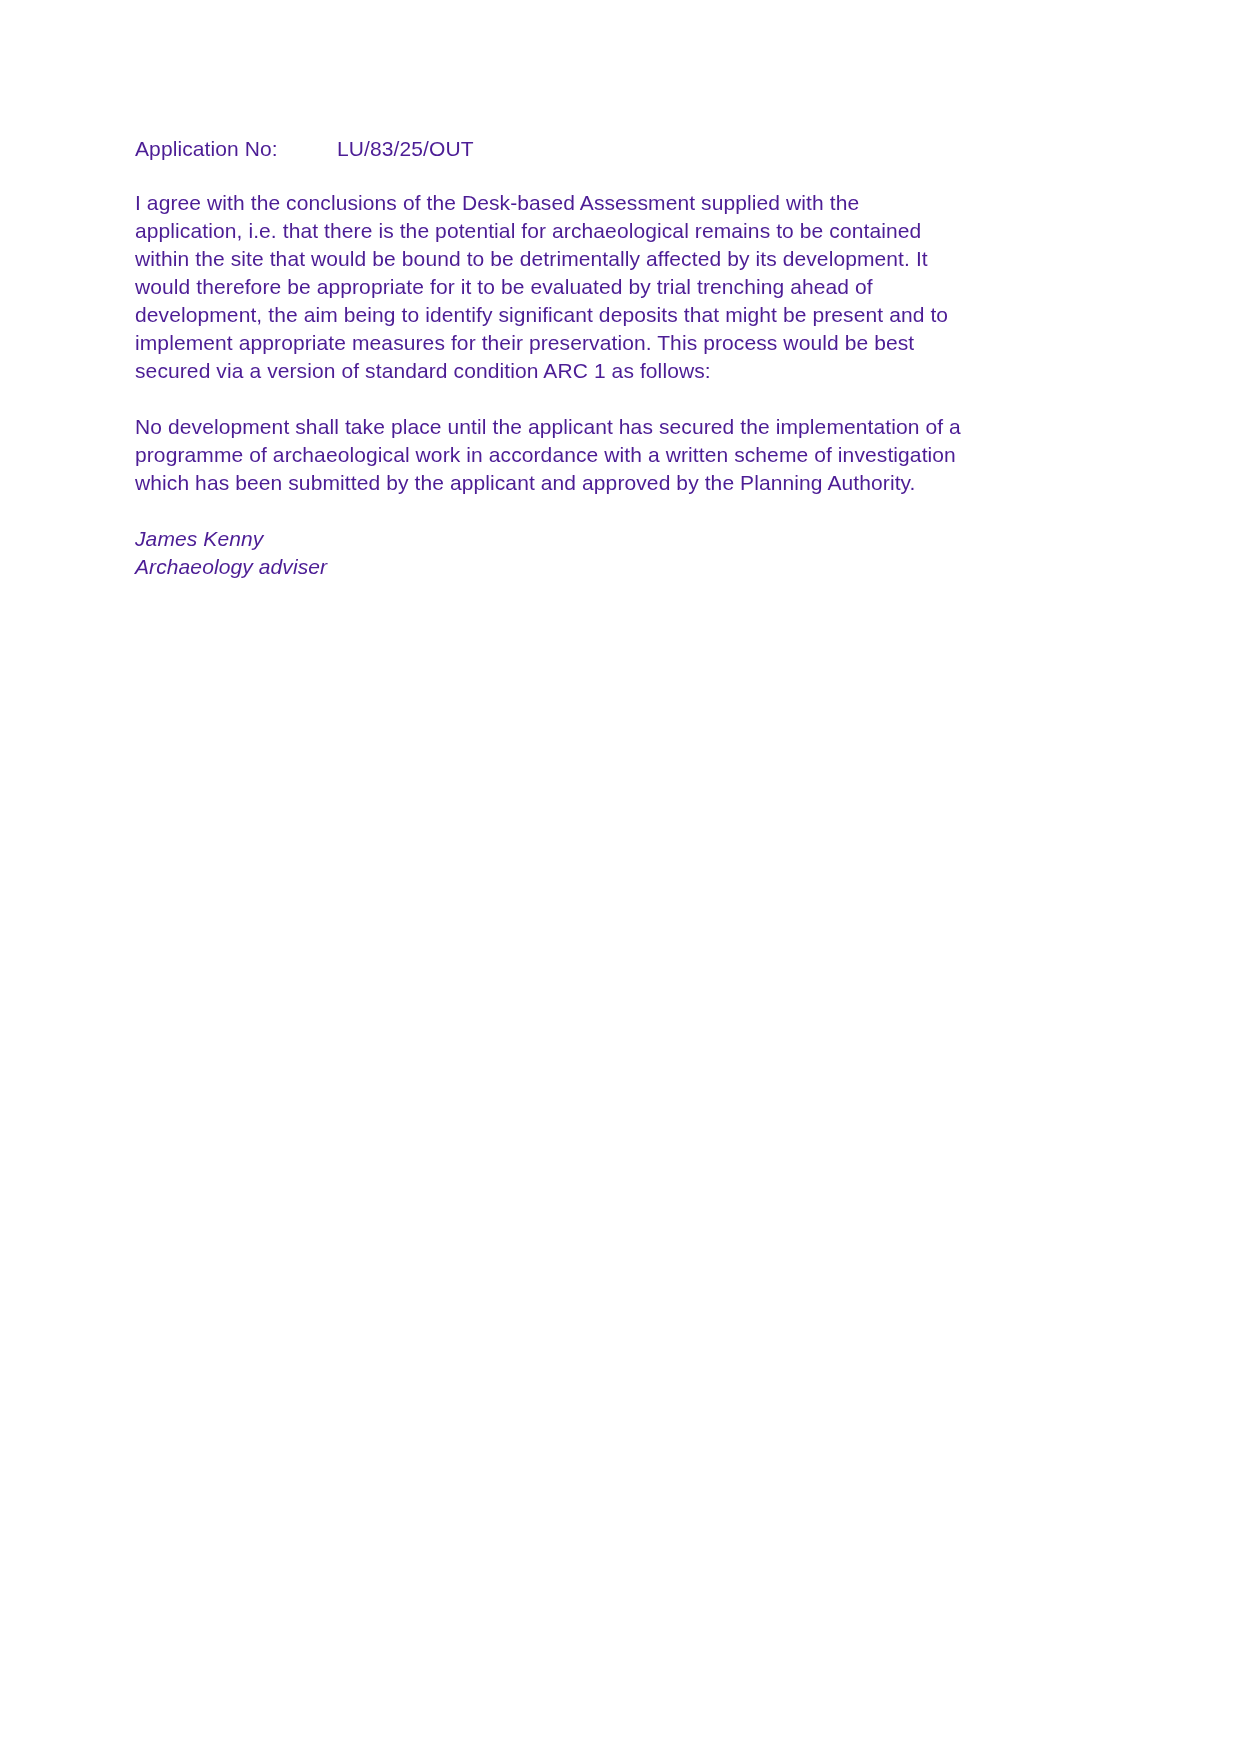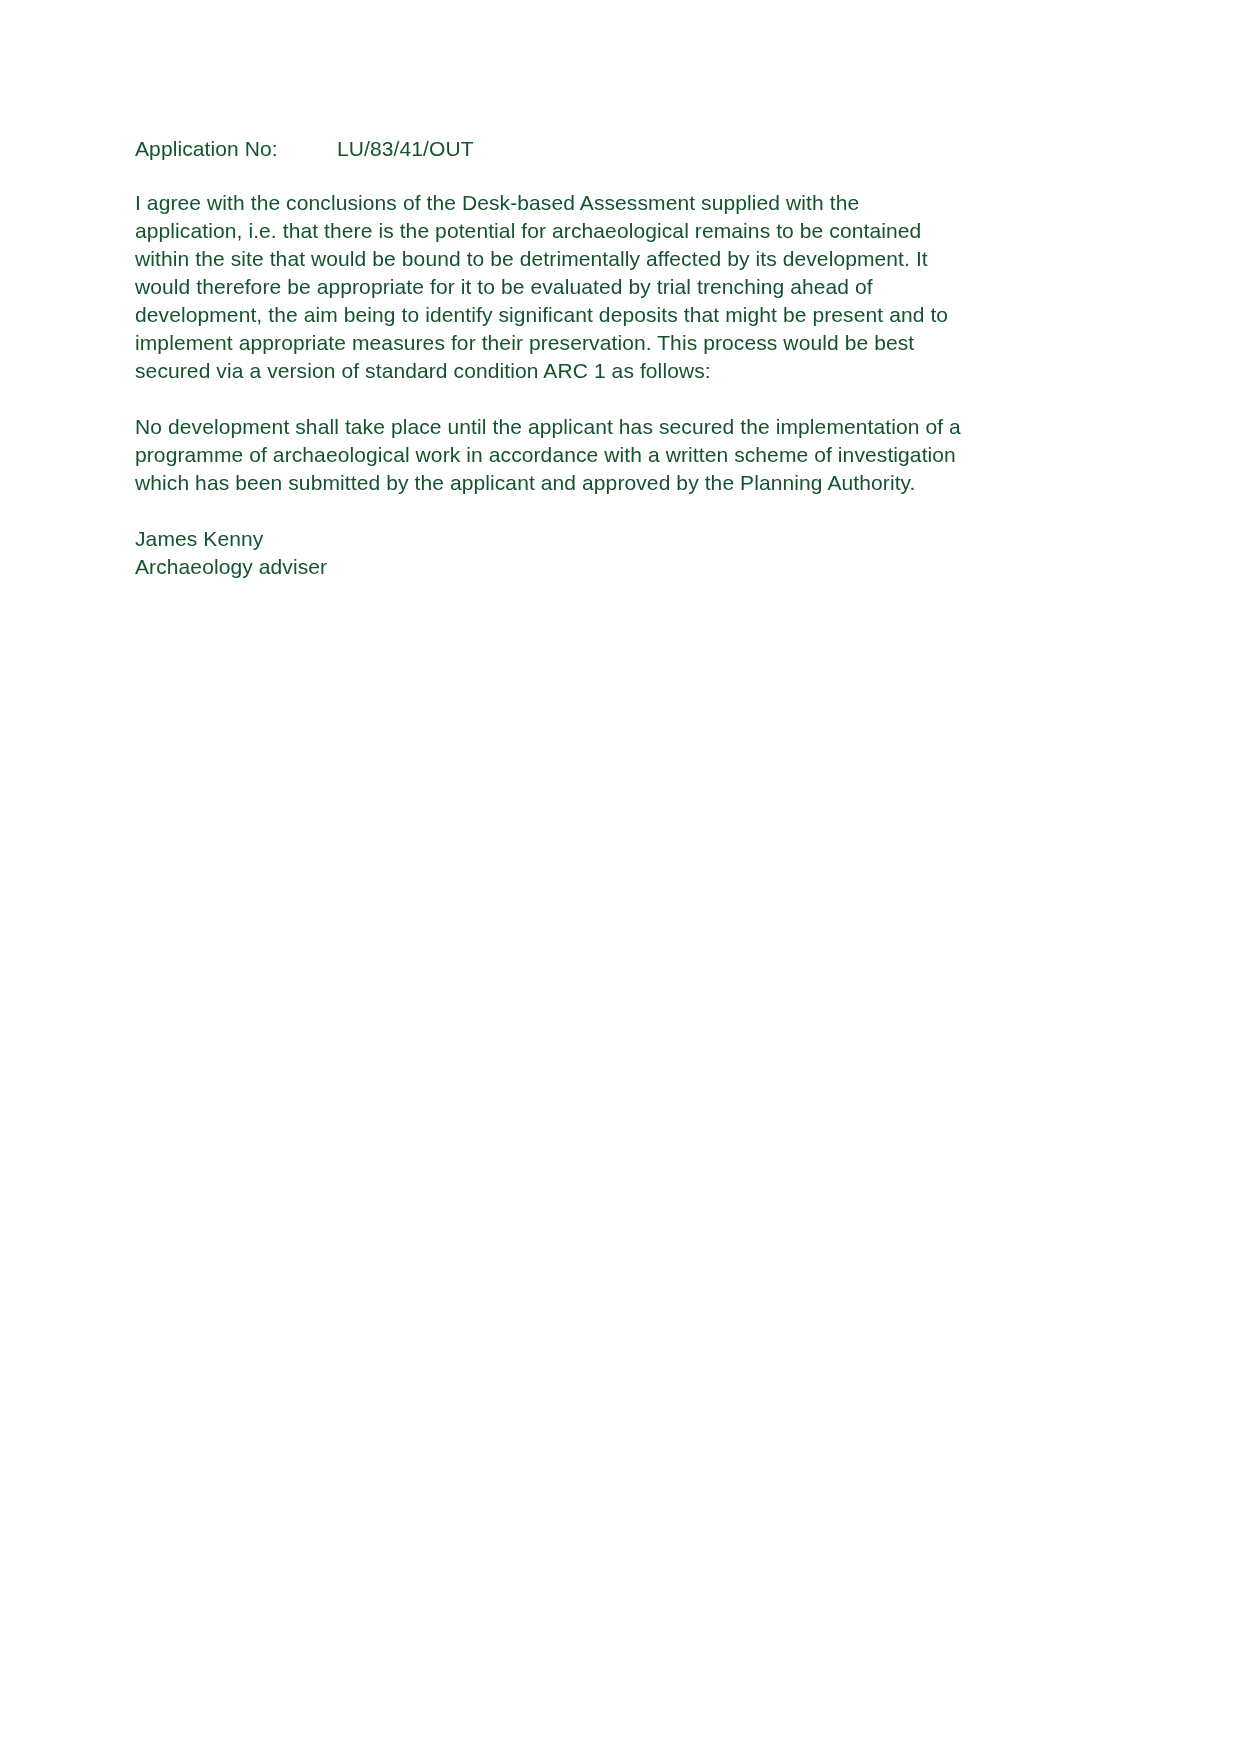--- a/index.html
+++ b/index.html
@@ -13,51 +13,52 @@
     .page {
       position: relative;
       width: 1241px;
       height: 1754px;
       background: #ffffff;
       padding: 135px 276px 0 135px;
     }
     .doc-text {
       font-size: 21px;
       line-height: 28px;
-      color: #14532d;
+      color: #4c1d95;
       letter-spacing: 0.1px;
     }
     .app-line {
       display: flex;
       margin-bottom: 26px;
     }
     .app-label {
       display: inline-block;
       width: 202px;
     }
     .para {
       margin-bottom: 28px;
       max-width: 840px;
     }
     .sig-block {
       margin-top: 28px;
       max-width: 840px;
+      font-style: italic;
     }
     .sig-line {
       display: block;
     }
   </style>
 </head>
 <body>
 
 <div class="page">
 
   <div class="doc-text app-line">
     <span class="app-label">Application No:</span>
-    <span>LU/83/41/OUT</span>
+    <span>LU/83/25/OUT</span>
   </div>
 
   <p class="doc-text para">I agree with the conclusions of the Desk-based Assessment supplied with the application, i.e. that there is the potential for archaeological remains to be contained within the site that would be bound to be detrimentally affected by its development. It would therefore be appropriate for it to be evaluated by trial trenching ahead of development, the aim being to identify significant deposits that might be present and to implement appropriate measures for their preservation. This process would be best secured via a version of standard condition ARC 1 as follows:</p>
 
   <p class="doc-text para">No development shall take place until the applicant has secured the implementation of a programme of archaeological work in accordance with a written scheme of investigation which has been submitted by the applicant and approved by the Planning Authority.</p>
 
   <div class="doc-text sig-block">
     <span class="sig-line">James Kenny</span>
     <span class="sig-line">Archaeology adviser</span>
   </div>

